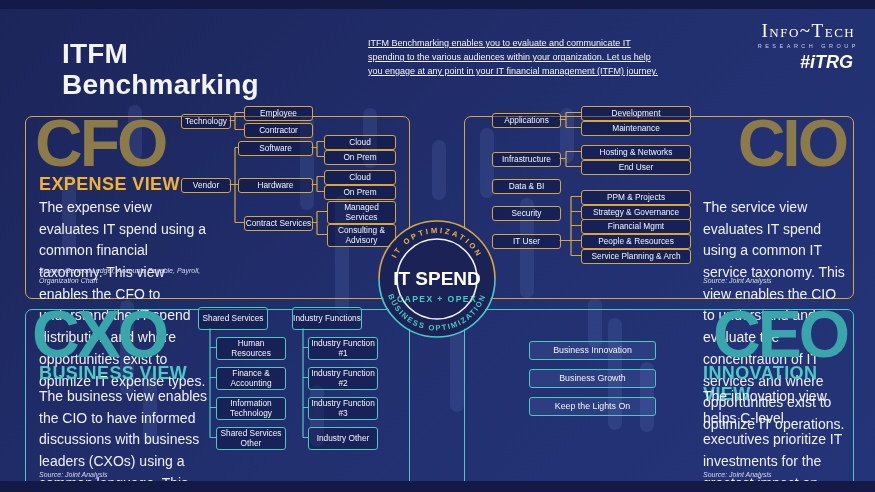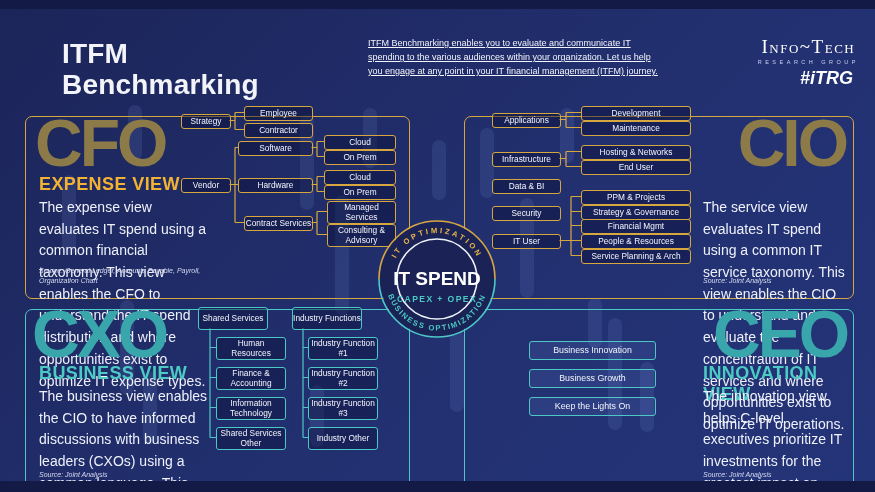--- a/index.html
+++ b/index.html
@@ -6,21 +6,21 @@
   .stage{position:relative;width:875px;height:492px;overflow:hidden;
     background:linear-gradient(135deg,#1c2559 0%,#223070 55%,#243478 100%);
     font-family:"Liberation Sans", sans-serif;color:#f2f4fa;}
   .strip{position:absolute;left:0;width:875px;background:#131a45;z-index:6;}
   .strip.top{top:0;height:9px;}
   .strip.bottom{bottom:0;height:11px;}
   .pill{position:absolute;width:14px;border-radius:10px;background:rgba(130,160,235,0.13);z-index:0;}
   
   .hdr-title{position:absolute;left:30px;top:38px;font-size:28px;font-weight:bold;line-height:1.12;letter-spacing:.2px;z-index:1;margin-left:32px;}
   .hdr-desc{position:absolute;left:368px;top:37px;width:296px;font-size:9px;line-height:1.55;z-index:1;text-decoration:underline;}
-  .logo{position:absolute;right:16px;top:36px;text-align:center;z-index:1;}
+  .logo{position:absolute;right:16px;top:20px;text-align:center;z-index:1;}
   .logo-name{font-family:"Liberation Serif", serif;font-size:19px;letter-spacing:1.5px;color:#fff;}
   .logo-sub{font-size:5.5px;letter-spacing:3.5px;color:#c9d1ee;margin-top:1px;}
   .logo-tag{font-size:18px;font-weight:bold;font-style:italic;color:#fff;margin-top:3px;text-align:right;padding-right:6px;}
   
   .panel{position:absolute;border-radius:7px;z-index:1;margin-top:24px;}
   .panel.gold{border:1.5px solid #d7a73f;}
   .panel.teal{border:1.5px solid #4cc9c4;}
   .acro{position:absolute;font-size:66px;font-weight:bold;letter-spacing:-3px;line-height:.88;}
   .acro.gold{color:#8c7b49;}
   .acro.teal{color:#38a6ab;}
@@ -114,21 +114,21 @@
       M311,222.5 H317 M317,211.5 V234.5 M317,211.5 H327 M317,234.5 H327"></path>
     <path fill="none" stroke="#d7a73f" stroke-width="1.2" d="
       M559,119.5 H566 M566,112.5 V127.5 M566,112.5 H581 M566,127.5 H581
       M559,158.5 H566 M566,151.5 V166.5 M566,151.5 H581 M566,166.5 H581
       M559,240.5 H571 M571,196.5 V255.5 M571,196.5 H581 M571,211.5 H581 M571,225.5 H581 M571,240.5 H581 M571,255.5 H581"></path>
     <path fill="none" stroke="#4cc9c4" stroke-width="1.2" d="
       M210,328 V437.5 M210,347.5 H216 M210,377.5 H216 M210,407.5 H216 M210,437.5 H216
       M303,328 V437.5 M303,347.5 H308 M303,377.5 H308 M303,407.5 H308 M303,437.5 H308"></path>
   </svg>
 
-  <div class="nbox gold" style="left:181px;top:114px;width:48px;height:13px">Strategy</div>
+  <div class="nbox gold" style="left:181px;top:114px;width:48px;height:13px">Technology</div>
   <div class="nbox gold" style="left:244px;top:106px;width:67px;height:13px">Employee</div>
   <div class="nbox gold" style="left:244px;top:123px;width:67px;height:13px">Contractor</div>
   <div class="nbox gold" style="left:238px;top:141px;width:73px;height:13px">Software</div>
   <div class="nbox gold" style="left:324px;top:135px;width:70px;height:13px">Cloud</div>
   <div class="nbox gold" style="left:324px;top:150px;width:70px;height:13px">On Prem</div>
   <div class="nbox gold" style="left:181px;top:178px;width:48px;height:13px">Vendor</div>
   <div class="nbox gold" style="left:238px;top:178px;width:73px;height:13px">Hardware</div>
   <div class="nbox gold" style="left:324px;top:170px;width:70px;height:13px">Cloud</div>
   <div class="nbox gold" style="left:324px;top:185px;width:70px;height:13px">On Prem</div>
   <div class="nbox gold" style="left:244px;top:216px;width:67px;height:13px">Contract Services</div>

